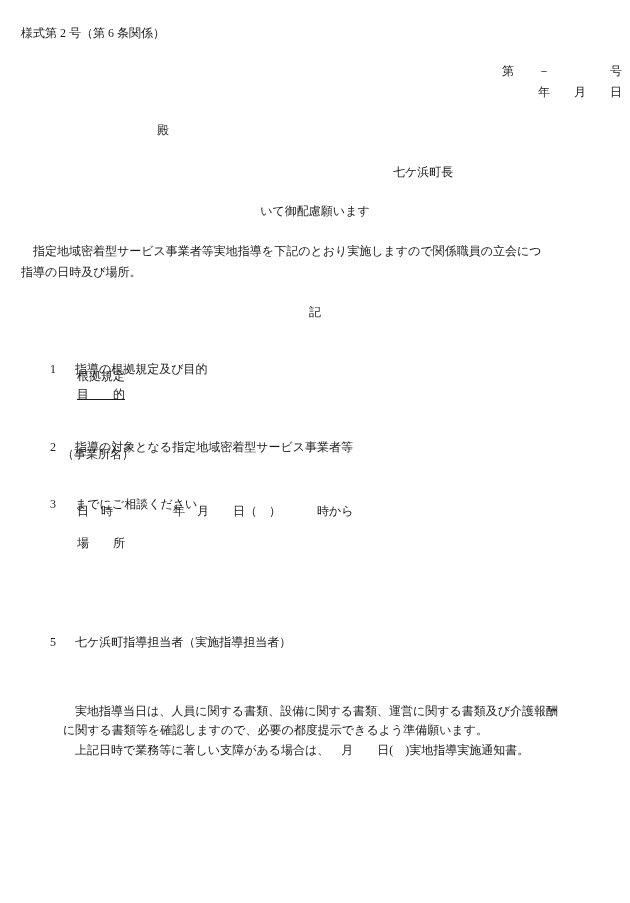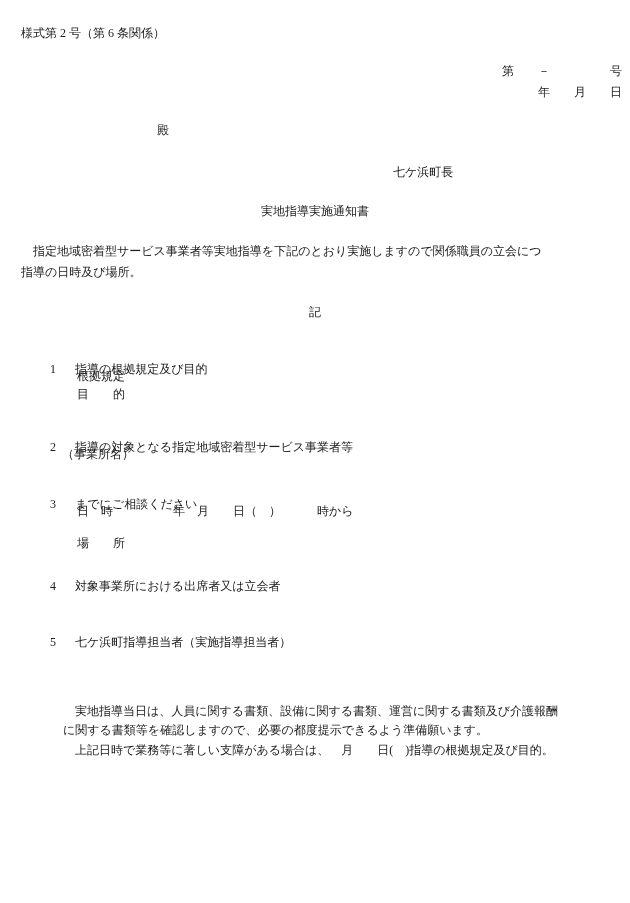--- a/index.html
+++ b/index.html
@@ -29,49 +29,46 @@
   <div class="ln" style="left:21px;top:27px;">様式第 2 号（第 6 条関係）</div>
 
   <div class="ln right" style="top:65px;">第　　－　　　　　号</div>
 
   <div class="ln right" style="top:86px;margin-left:38px;">年　　月　　日</div>
 
   <div class="ln" style="left:157px;top:124px;">殿</div>
 
   <div class="ln" style="left:393px;top:166px;">七ケ浜町長</div>
 
-  <div class="ln center" style="top:205px;">実地指導実施通知書</div>
+  <div class="ln center" style="top:205px;">いて御配慮願います</div>
 
   <div class="ln" style="left:21px;top:245px;">　指定地域密着型サービス事業者等実地指導を下記のとおり実施しますので関係職員の立会につ</div>
   <div class="ln" style="left:21px;top:266px;">指導の日時及び場所。</div>
 
   <div class="ln center" style="top:306px;">記</div>
 
   <div class="ln" style="left:38px;top:349px;">
     <span class="num">1</span><span>指導の根拠規定及び目的</span>
   </div>
   <div class="ln" style="left:77px;top:370px;">根拠規定</div>
-  <div class="ln" style="left:77px;top:388px;">目　　的</div>
+  <div class="ln" style="left:77px;top:388px;text-decoration:underline;">目　　的</div>
 
   <div class="ln" style="left:38px;top:427px;">
     <span class="num">2</span><span>指導の対象となる指定地域密着型サービス事業者等</span>
   </div>
   <div class="ln" style="left:62px;top:448px;">（事業所名）</div>
 
   <div class="ln" style="left:38px;top:484px;">
     <span class="num">3</span><span>までにご相談ください</span>
   </div>
   <div class="ln" style="left:77px;top:505px;">日　時　　　　　年　月　　日（　）　　　時から</div>
   <div class="ln" style="left:77px;top:537px;">場　　所</div>
 
-  <div class="ln" style="left:38px;top:566px;">
-    <span class="num">4</span><span>対象事業所における出席者又は立会者</span>
-  </div>
 
   <div class="ln" style="left:38px;top:622px;">
     <span class="num">5</span><span>七ケ浜町指導担当者（実施指導担当者）</span>
   </div>
 
   <div class="ln" style="left:63px;top:705px;">　実地指導当日は、人員に関する書類、設備に関する書類、運営に関する書類及び介護報酬</div>
   <div class="ln" style="left:63px;top:724px;">に関する書類等を確認しますので、必要の都度提示できるよう準備願います。</div>
-  <div class="ln" style="left:63px;top:744px;">　上記日時で業務等に著しい支障がある場合は、　月　　日(　)指導の根拠規定及び目的。</div>
+  <div class="ln" style="left:63px;top:744px;">　上記日時で業務等に著しい支障がある場合は、　月　　日(　)実地指導実施通知書。</div>
 
 </div>
 
 </body></html>

